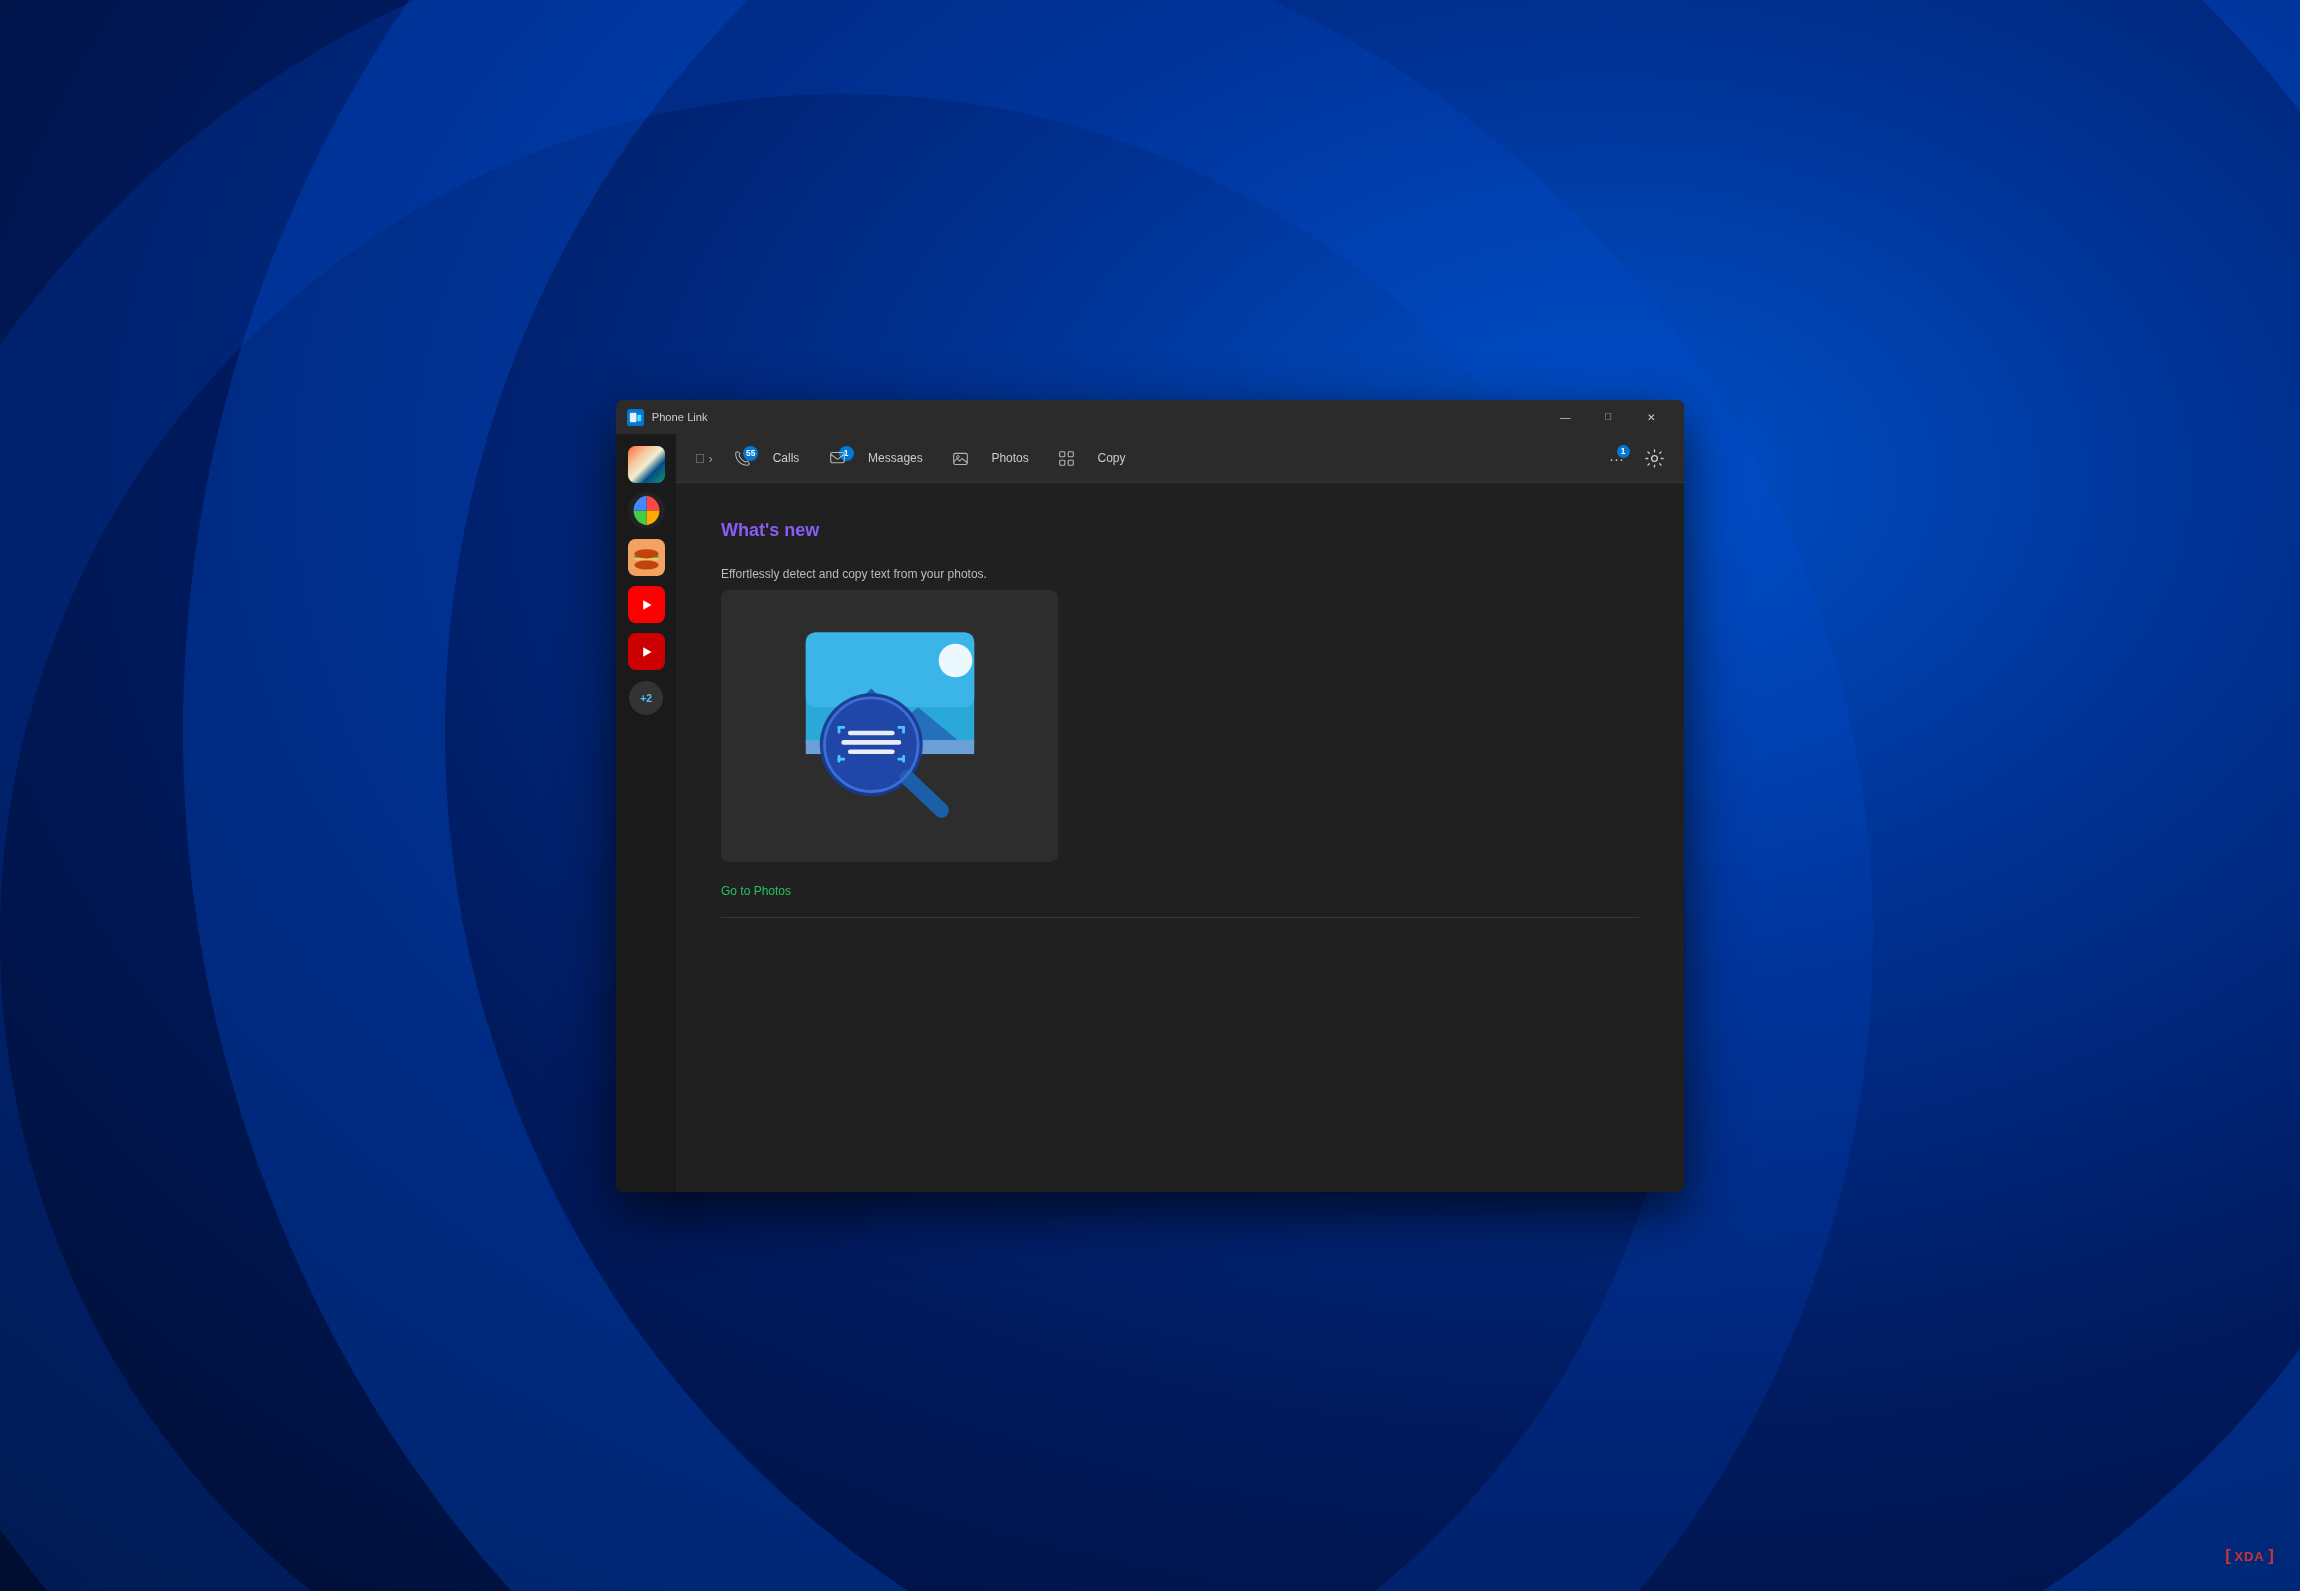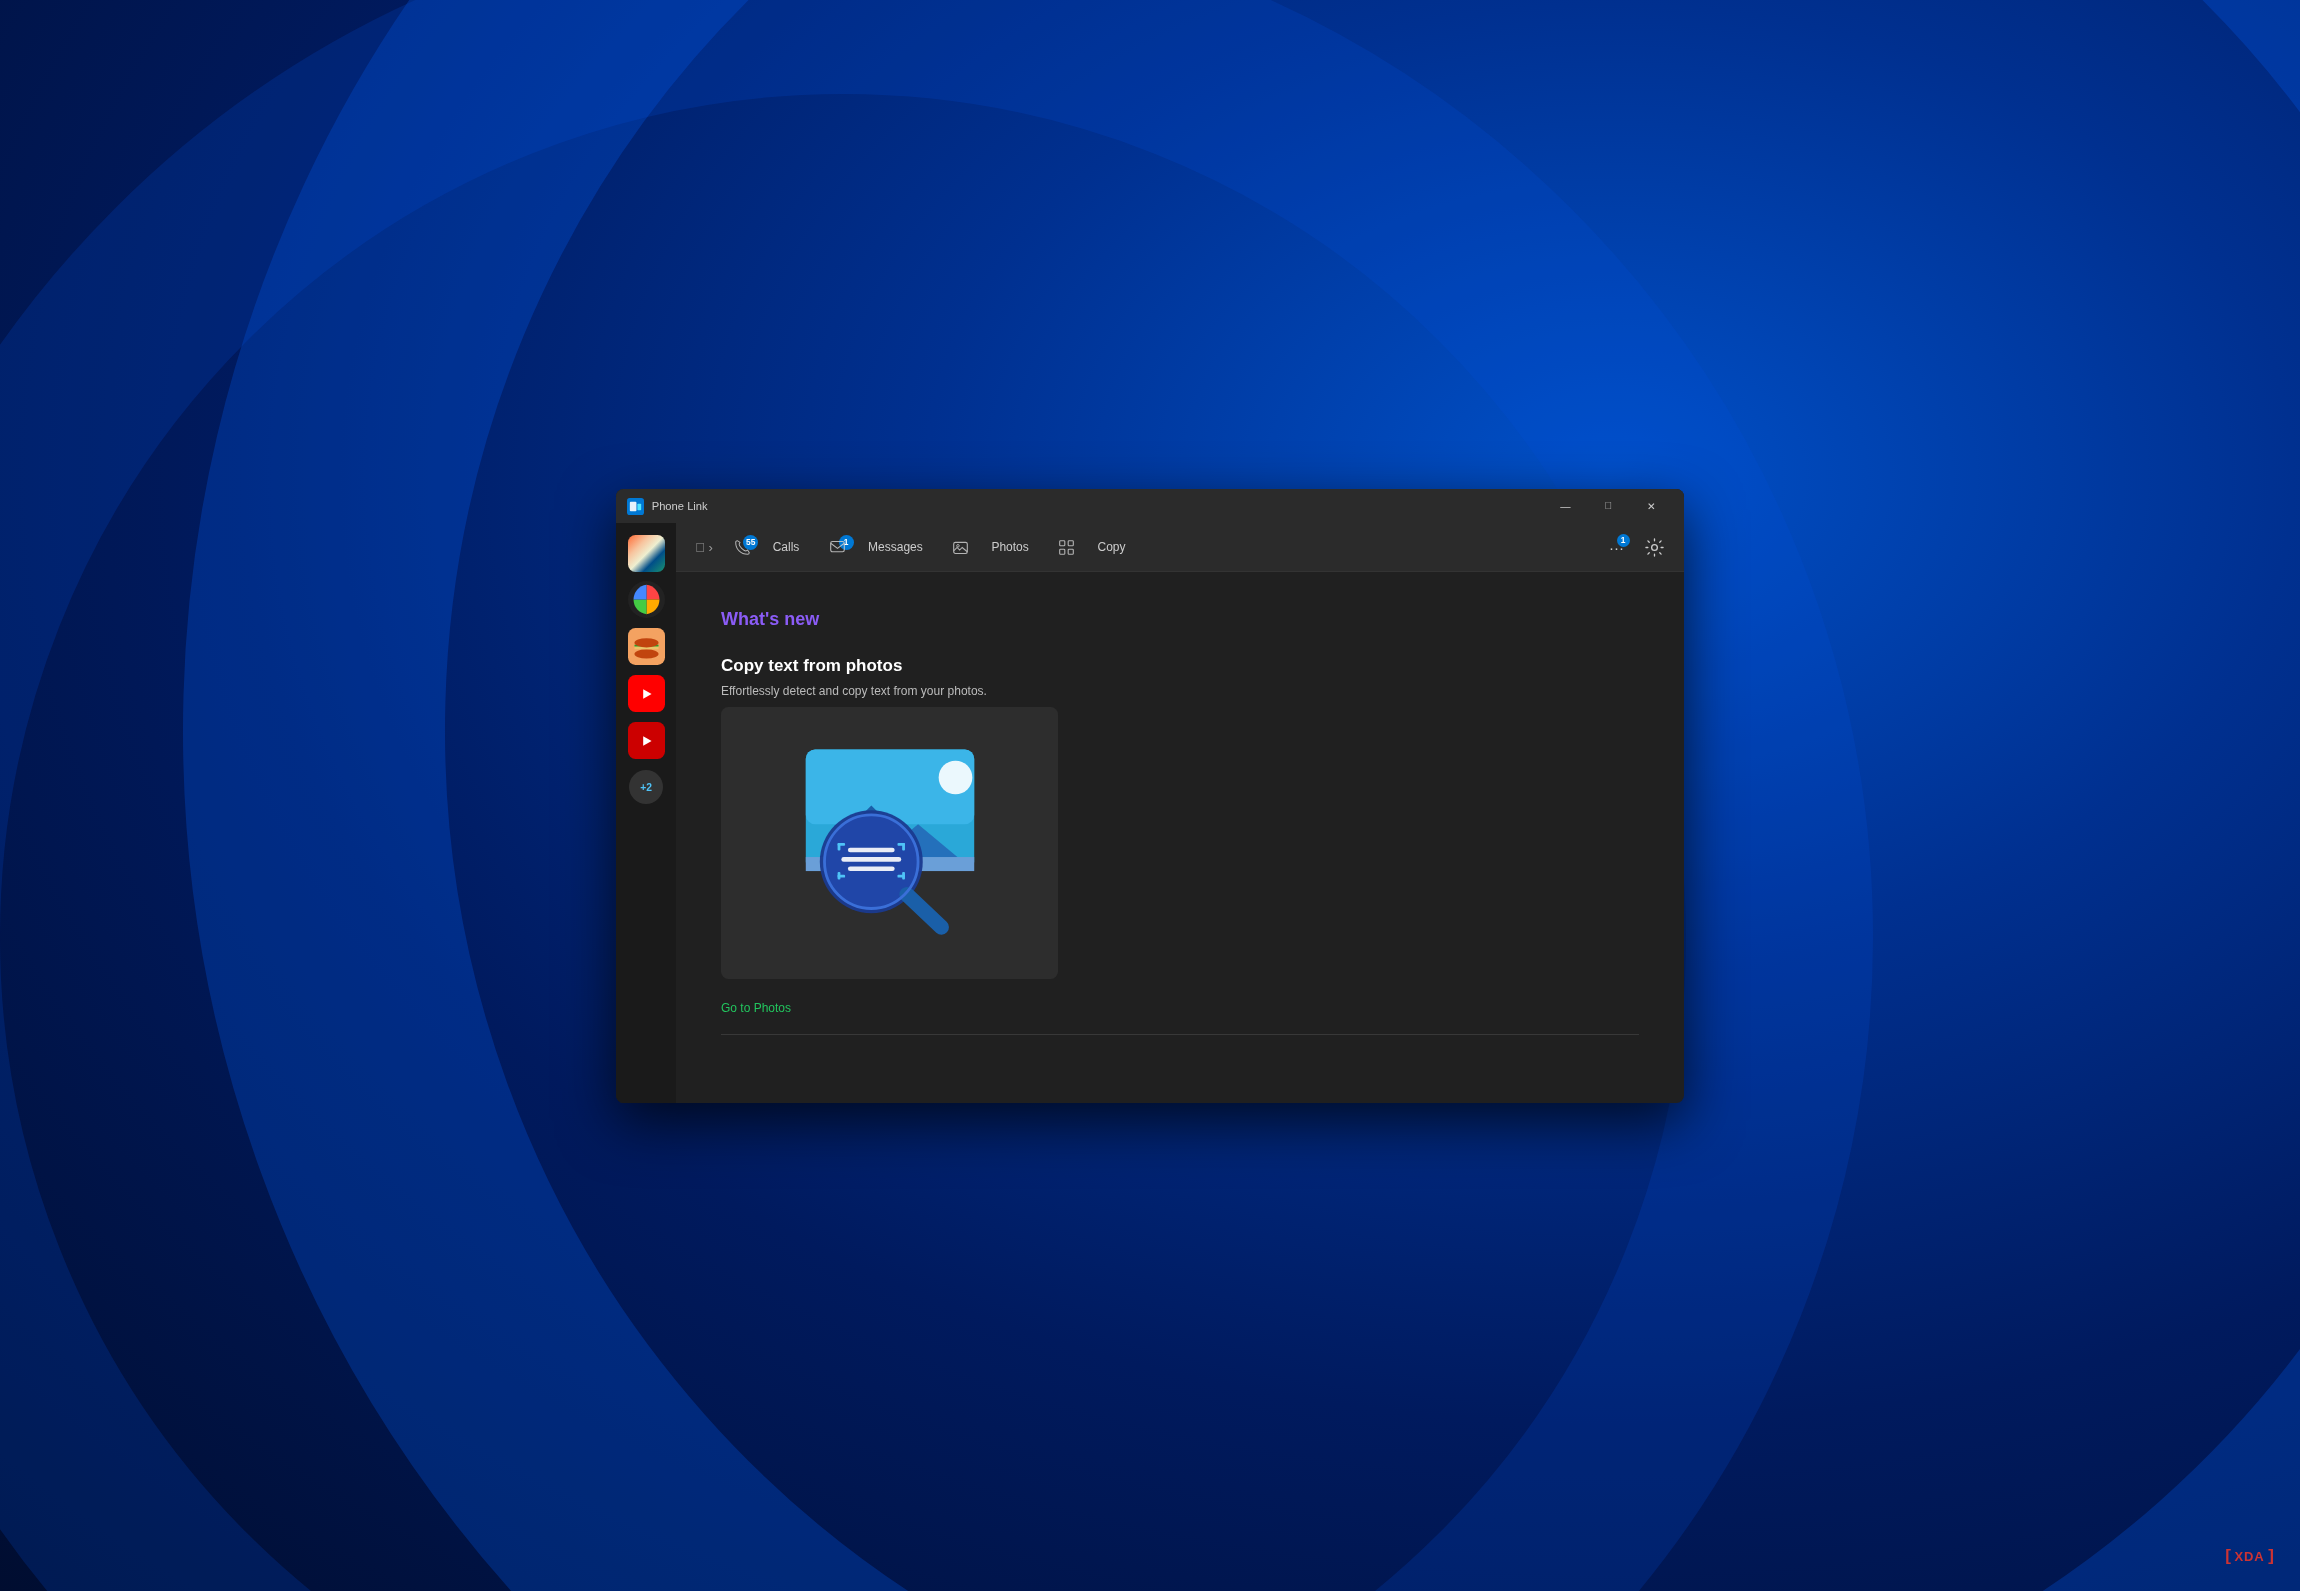--- a/index.html
+++ b/index.html
@@ -41,21 +41,21 @@
       height: 1686px;
       border-radius: 50%;
       border: 187px solid rgba(0, 80, 220, 0.2);
       bottom: -375px;
       left: -187px;
     }
 
     
     .window {
       width: 1068px;
-      height: 614px;
+      height: 792px;
       background: #202020;
       border-radius: 7.5px;
       box-shadow: 0 19px 56px rgba(0,0,0,0.7);
       display: flex;
       flex-direction: column;
       overflow: hidden;
       position: relative;
       z-index: 10;
     }
 
@@ -459,21 +459,20 @@
               <circle cx="10" cy="10" r="3" stroke="#cccccc" stroke-width="1.4"></circle>
               <path d="M10 1v2M10 17v2M1 10h2M17 10h2M3.05 3.05l1.41 1.41M15.54 15.54l1.41 1.41M3.05 16.95l1.41-1.41M15.54 4.46l1.41-1.41" stroke="#cccccc" stroke-width="1.4" stroke-linecap="round"></path>
             </svg>
           </div>
         </div>
       </div>
 
       <div class="main-content">
         <h1 class="whats-new-title">What's new</h1>
 
-        <h2 class="feature-title">Copy text from photos</h2>
         <p class="feature-desc">Effortlessly detect and copy text from your photos.</p>
 
         
         <div class="feature-image-container">
           <svg class="feature-illustration" viewBox="0 0 280 220" fill="none" xmlns="http://www.w3.org/2000/svg">
 
             <rect x="50" y="10" width="180" height="130" rx="10" fill="#2aa8d8"></rect>
 
             <rect x="50" y="10" width="180" height="80" rx="10" fill="#3bb5e8"></rect>
 

